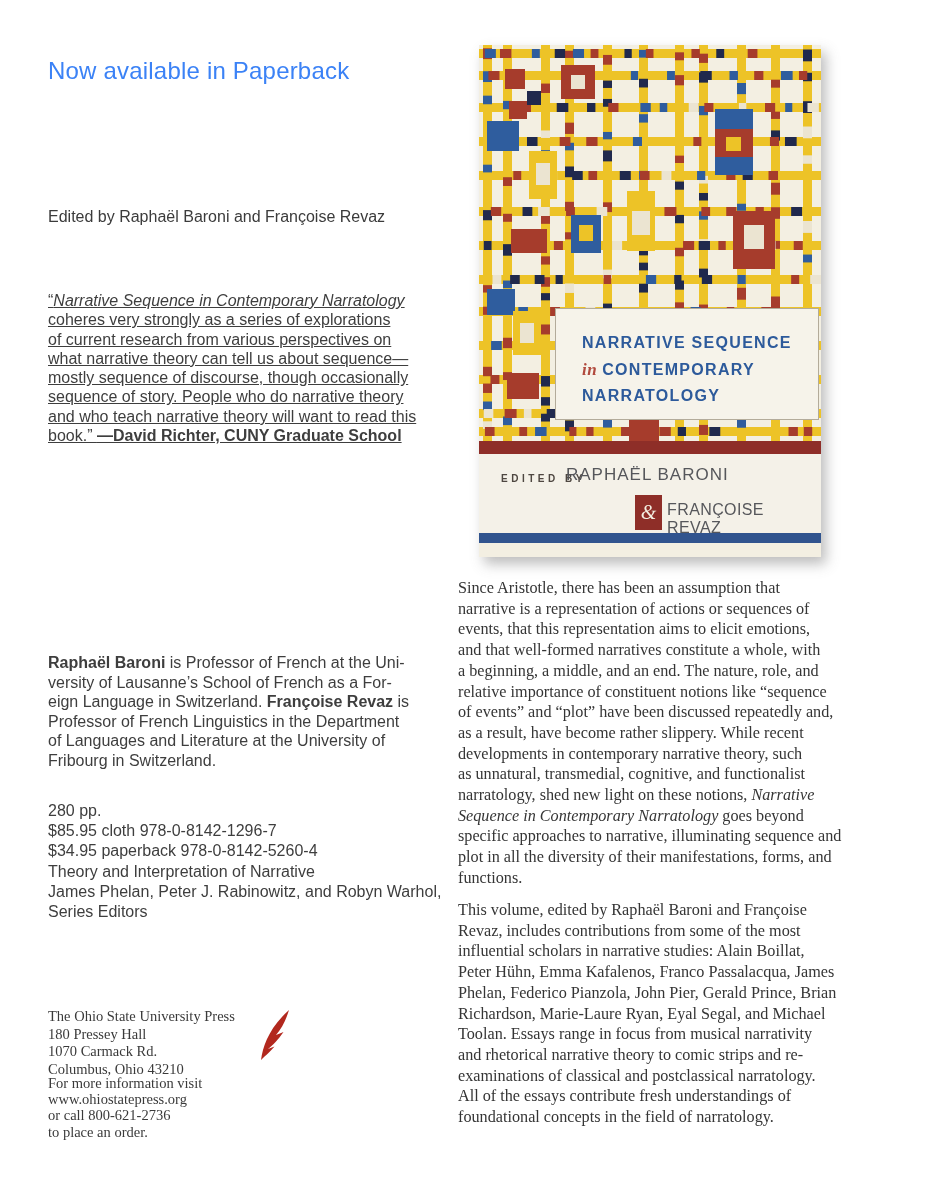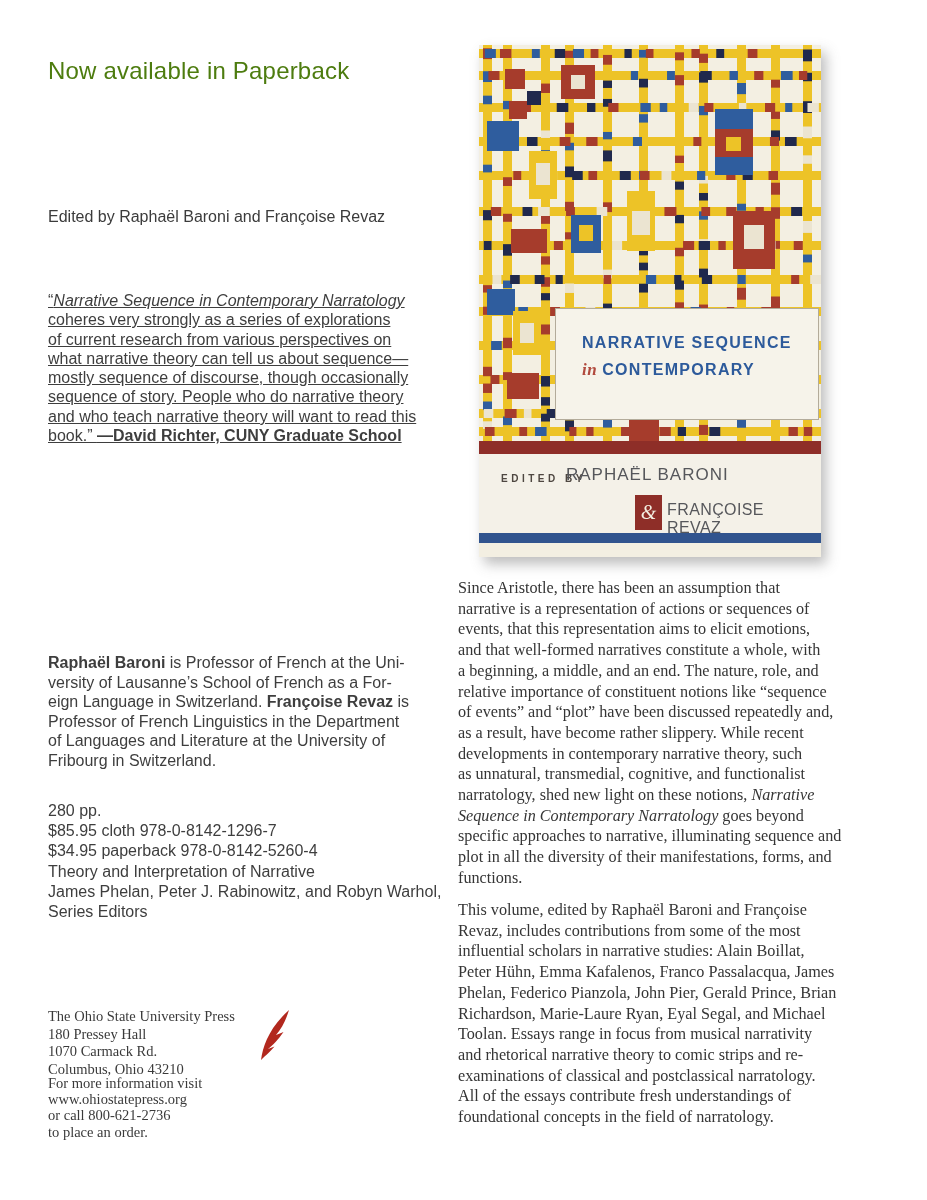--- a/index.html
+++ b/index.html
@@ -4,21 +4,21 @@
 <style>
   html,body{margin:0;padding:0;background:#e8e8e8;}
   .page{position:relative;width:927px;height:1200px;background:#ffffff;margin:0 auto;
         font-family:"Liberation Sans",sans-serif;overflow:hidden;}
   .abs{position:absolute;}
   .pre{white-space:pre-line;}
   .b{font-weight:bold;}
   .i{font-style:italic;}
 
   
-  .availability{left:48px;top:57px;font-size:24px;color:#4d7c0f;letter-spacing:.2px;}
+  .availability{left:48px;top:57px;font-size:24px;color:#3b82f6;letter-spacing:.2px;}
   .book-title{left:48px;top:126px;font-family:"Liberation Serif",serif;font-weight:bold;
               font-size:27px;line-height:34px;color:#1d1d1d;}
   .edited-line{left:48px;top:208px;font-size:16px;color:#3b3b3b;}
   .quote{left:48px;top:291px;width:440px;font-size:16px;line-height:19.3px;color:#3e3e3e;text-decoration:underline;}
   .bio{left:48px;top:653px;width:440px;font-size:16px;line-height:19.6px;color:#3e3e3e;}
   .details{left:48px;top:801px;width:440px;font-size:16px;line-height:20.2px;color:#3e3e3e;}
   .pub-address{left:48px;top:1008px;font-family:"Liberation Serif",serif;font-size:14.5px;
                line-height:17.5px;color:#3a3a3a;}
   .pub-info{left:48px;top:1075px;font-family:"Liberation Serif",serif;font-size:14.5px;
             line-height:16.2px;color:#3a3a3a;}
@@ -394,20 +394,21 @@
         <rect x="34" y="266" width="28" height="44" fill="#edc327"></rect>
         <rect x="41" y="278" width="14" height="20" fill="#ebe4d1"></rect>
         <rect x="28" y="328" width="32" height="26" fill="#a63c2c"></rect>
         <rect x="150" y="374" width="30" height="22" fill="#a63c2c"></rect>
       </svg>
 
     <div class="title-box">
       <div class="ct">
         <div>NARRATIVE SEQUENCE</div>
         <div><span class="ct-in">in</span><span>CONTEMPORARY</span></div>
+        <div>NARRATOLOGY</div>
       </div>
     </div>
 
     <div class="maroon-bar"></div>
 
     <div class="edited-area">
       <span class="edited-label">EDITED BY</span>
       <span class="editor1">RAPHAËL BARONI</span>
       <span class="amp-box">
           <span class="amp">&amp;</span>

